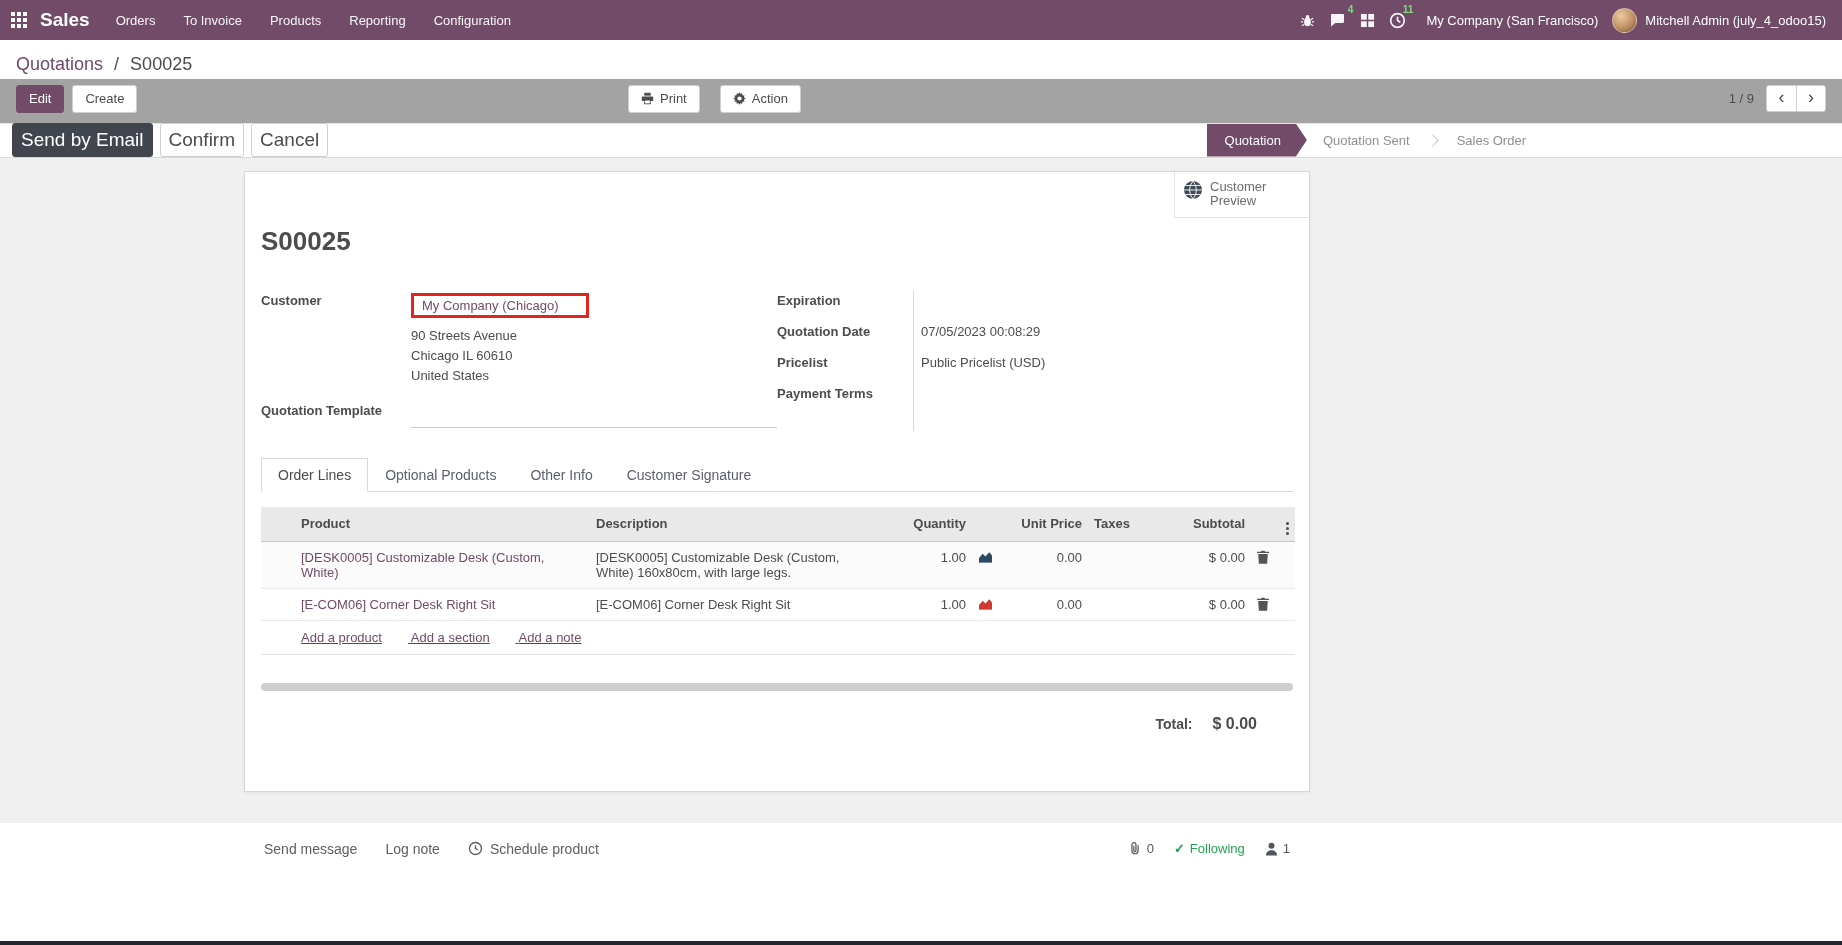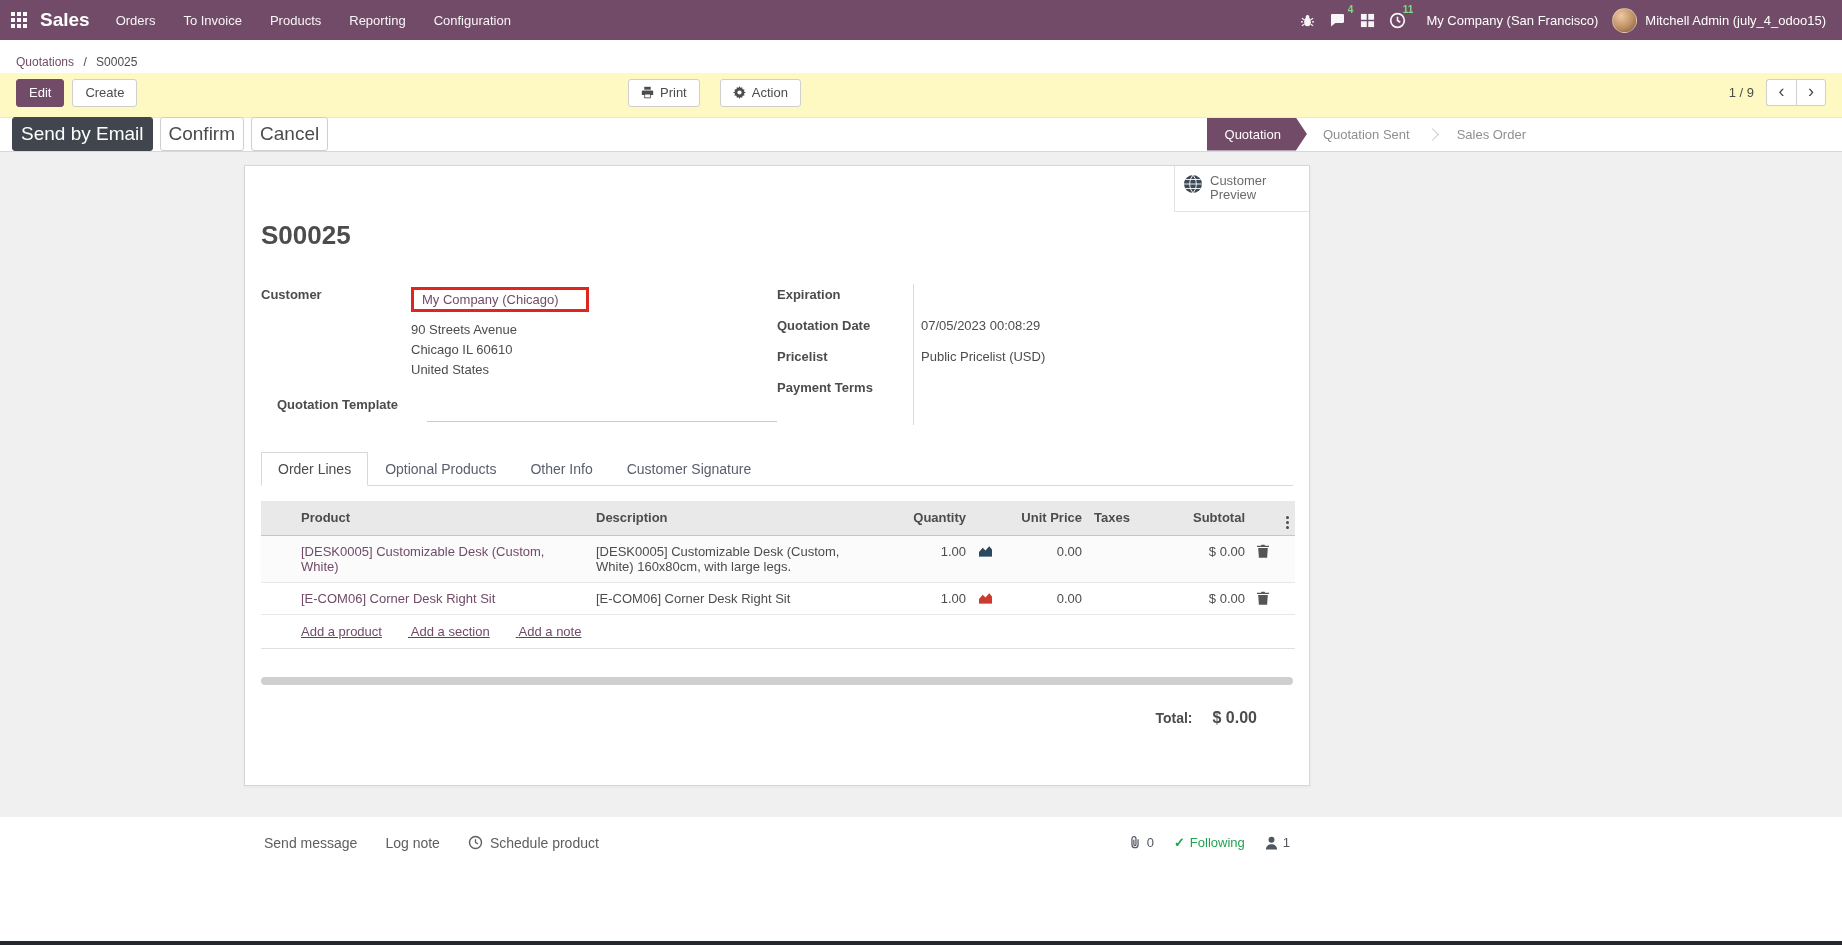--- a/index.html
+++ b/index.html
@@ -17,26 +17,26 @@
   .nav-item { padding:0 14px; display:flex; align-items:center; color:rgba(255,255,255,.95); font-size:13px; cursor:pointer; }
   .nav-right { margin-left:auto; display:flex; align-items:center; }
   .systray-icon { position:relative; width:30px; height:40px; display:flex; align-items:center; justify-content:center; color:#fff; cursor:pointer; opacity:.95; }
   .badge { position:absolute; top:4px; right:-1px; font-size:10px; font-weight:bold; color:#84e184; }
   .company { padding:0 14px; font-size:13px; cursor:pointer; white-space:nowrap; }
   .avatar { width:25px; height:25px; border-radius:50%; background:radial-gradient(circle at 35% 30%, #ecc9a2 0%, #c08f63 55%, #6f543c 100%); border:1px solid rgba(255,255,255,.4); flex:0 0 auto; }
   .user { padding:0 10px 0 8px; font-size:13px; cursor:pointer; white-space:nowrap; }
 
   
   .breadcrumb-row { padding:14px 16px 4px; background:#fff; }
-  .breadcrumb { font-size:12px; color:#4c4c4c; }
+  .breadcrumb { font-size:18px; color:#4c4c4c; }
   .crumb-link { color:#714B67; cursor:pointer; }
   .crumb-sep { margin:0 6px; color:#4c4c4c; }
   .crumb-current { color:#4c4c4c; }
 
-  .control-row { position:relative; padding:6px 16px 10px; background:#fef9c3; display:flex; align-items:center; }
+  .control-row { position:relative; padding:6px 16px 10px; background:#a3a3a3; display:flex; align-items:center; }
   .btn { display:inline-flex; align-items:center; gap:6px; border:1px solid transparent; border-radius:3px; padding:4px 12px; font-size:13px; cursor:pointer; background:#fff; color:#4c4c4c; font-family:inherit; line-height:1.35; }
   .btn-primary { background:#714B67; border-color:#714B67; color:#fff; }
   .btn-plain { border-color:#cfcfcf; background:#fff; }
   .control-row .btn + .btn { margin-left:8px; }
   .center-buttons { position:absolute; left:628px; top:6px; display:flex; gap:12px; }
   .pager { margin-left:auto; display:flex; align-items:center; gap:12px; }
   .pager-value { font-size:13px; color:#4c4c4c; }
   .pager-group { display:flex; }
   .pager-btn { width:30px; height:27px; border:1px solid #cfcfcf; background:#fff; display:flex; align-items:center; justify-content:center; cursor:pointer; font-size:18px; color:#4c4c4c; padding:0 0 3px; }
   .pager-btn.prev { border-radius:3px 0 0 3px; border-right:none; }
@@ -251,21 +251,21 @@
         <div class="group group-left">
           <div class="frow">
             <div class="flabel">Customer</div>
             <div class="fvalue">
               <span class="red-box"><a class="link">My Company (Chicago)</a></span>
               <div class="addr">90 Streets Avenue</div>
               <div class="addr">Chicago IL 60610</div>
               <div class="addr">United States</div>
             </div>
           </div>
-          <div class="frow" style="margin-top:6px;margin-left:16px;">
+          <div class="frow" style="margin-top:6px;">
             <div class="flabel">Quotation Template</div>
             <div class="fvalue">
                 <div class="empty-underline"></div>
               </div>
           </div>
         </div>
 
         <div class="group group-right">
           <div class="vline"></div>
           <div class="frow">

